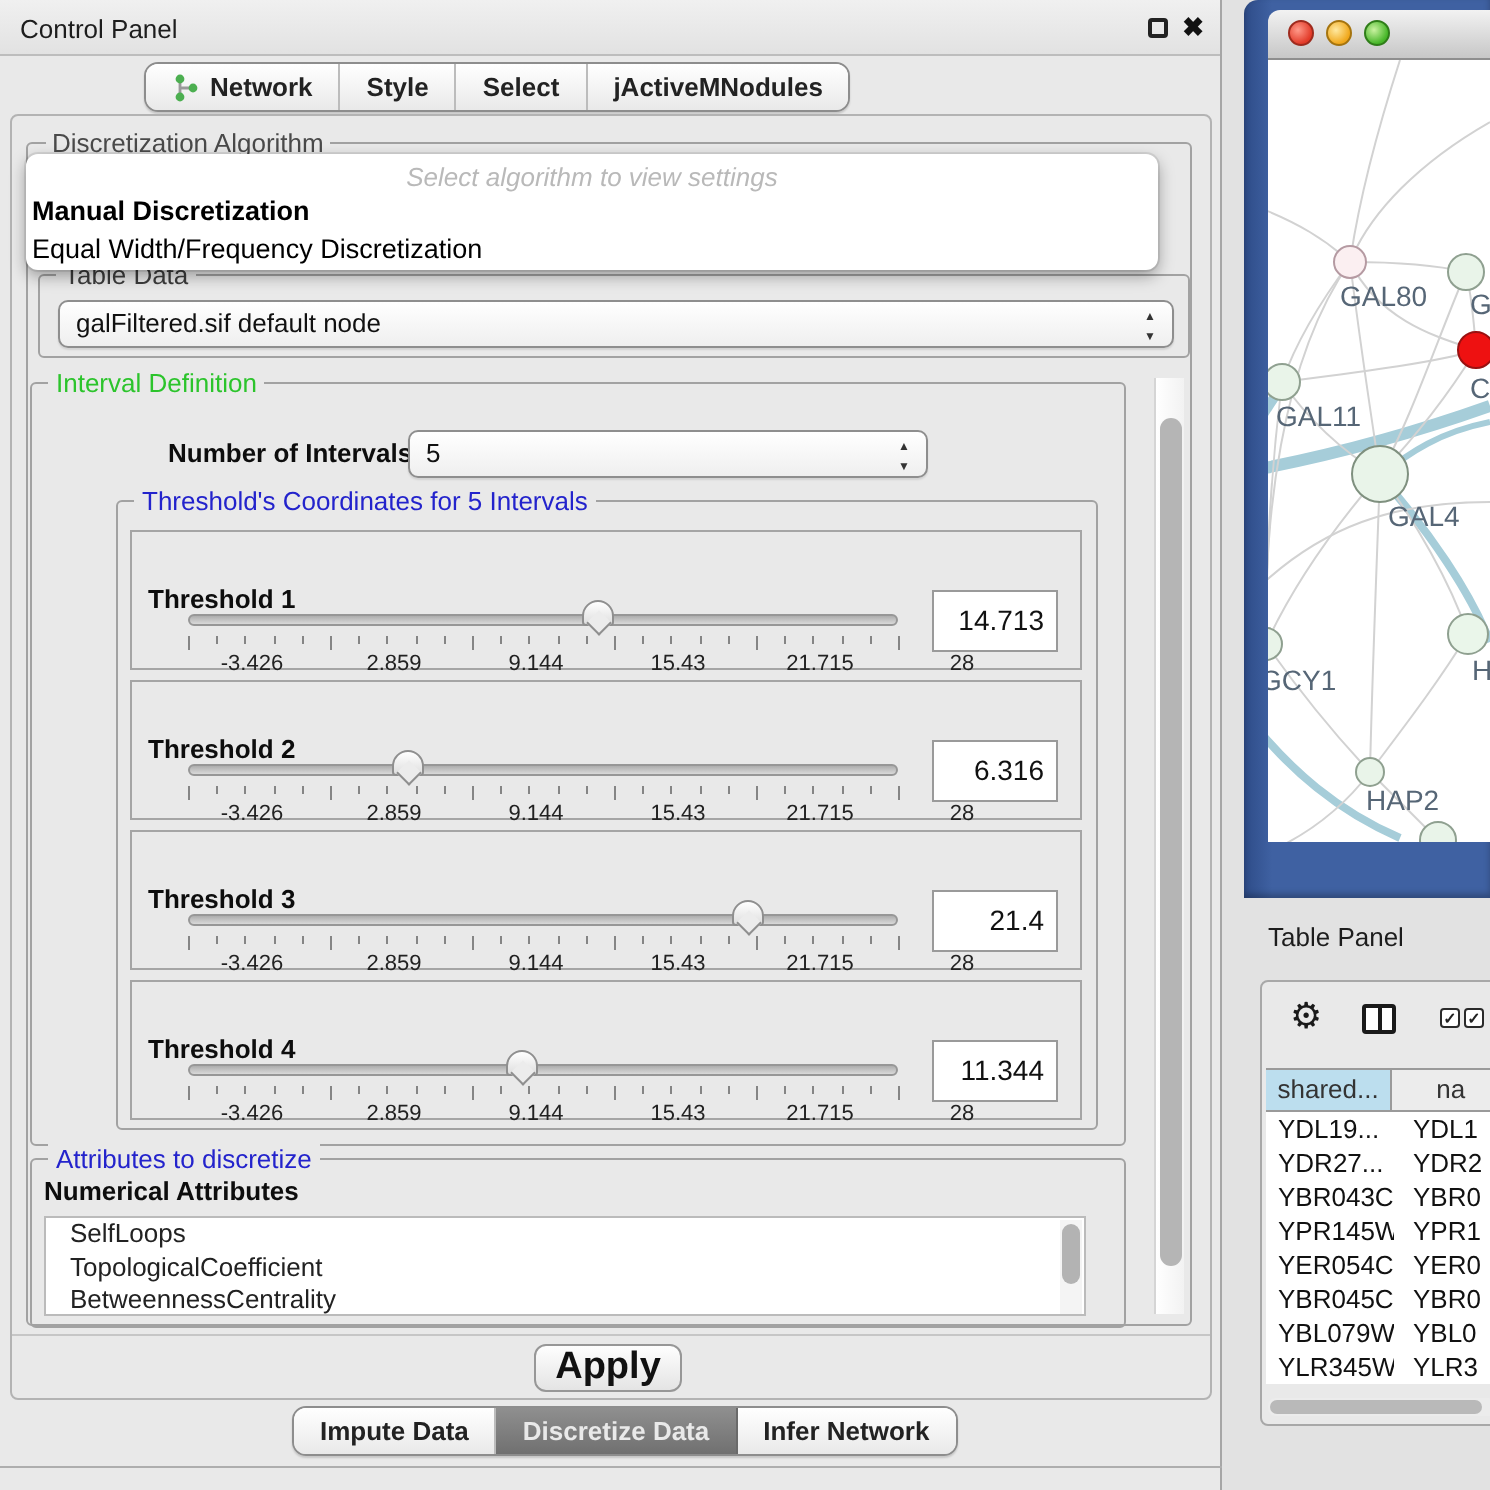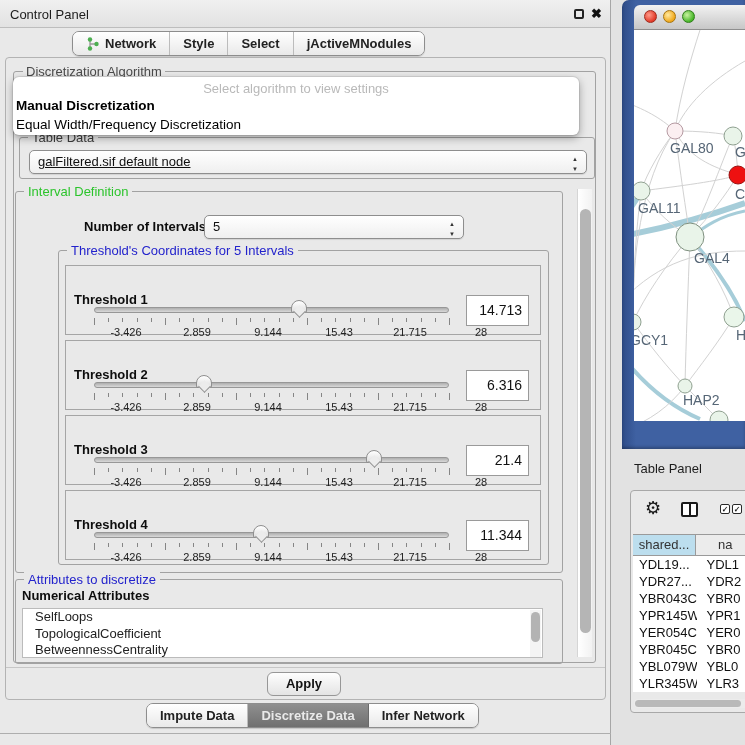--- a/index.html
+++ b/index.html
@@ -27,21 +27,21 @@
   .gt-green { color:#2cc42c; }
   .gt-blue  { color:#2323cc; }
   .gt-dark  { color:#3c3c3c; }
 
   
   .combo { position:absolute; height:24px; border:1px solid #8e8e8e; border-radius:5px; background:linear-gradient(#ffffff,#efefef); font-size:13px; color:#111; line-height:22px; padding-left:8px; box-shadow:0 1px 1px rgba(0,0,0,.1); }
   .combo .spin { position:absolute; right:6px; top:1px; width:10px; height:20px; font-size:6px; color:#333; line-height:1.6; text-align:center; padding-top:3px; }
 
   
   .popup { position:absolute; left:7px; top:19px; width:566px; height:58px; background:#fff; border-radius:6px; box-shadow:0 3px 8px rgba(0,0,0,.35), 0 0 0 1px rgba(0,0,0,.08); z-index:30; }
-  .popup-prompt { position:absolute; left:0; top:4px; width:100%; text-align:center; font-size:13px; color:#b9b9b9; }
+  .popup-prompt { position:absolute; left:0; top:4px; width:100%; text-align:center; font-size:13px; color:#b9b9b9;font-style:italic; }
   .popup-item { position:absolute; left:3px; font-size:13.5px; color:#000; white-space:nowrap; }
 
   
   .th-box { position:absolute; left:6px; width:476px; height:70px; border:1px solid #a5a5a5; background:#e9e9e9; }
   .th-label { position:absolute; left:8px; top:6px; font-size:13px; font-weight:bold; color:#0d0d0d;margin-top:20px; }
   .slider-area { position:absolute; left:28px; top:38px; width:355px; height:30px; }
   .track { position:absolute; left:0; top:3px; width:355px; height:6px; border-radius:3px; background:linear-gradient(#aeaeae,#d9d9d9); border:1px solid #979797; }
   .thumb { position:absolute; top:-4px; width:16px; height:13px; background:linear-gradient(#ffffff,#dedede); border:1px solid #8f8f8f; border-radius:8px 8px 2px 2px; z-index:2; }
   .thumb::after { content:""; position:absolute; left:3px; bottom:-4.4px; width:8px; height:8px; background:#ececec; border-right:1px solid #8f8f8f; border-bottom:1px solid #8f8f8f; transform:rotate(45deg); }
   .tick { position:absolute; top:14px; width:1px; background:#858585; }
@@ -54,21 +54,21 @@
   .attr-label { position:absolute; left:6px; top:8px; font-size:13px; font-weight:bold; color:#0d0d0d; }
   .attr-list { position:absolute; left:6px; top:28px; width:521px; height:50px; background:#fff; border:1px solid #bbb; overflow:hidden; }
   .attr-item { font-size:13px; color:#222; padding-left:12px; line-height:16.5px; white-space:nowrap; }
   .attr-scroll { position:absolute; right:1px; top:1px; width:11px; height:48px; background:#f4f4f4; }
   .attr-scroll .thumb2 { position:absolute; left:1px; top:2px; width:9px; height:30px; border-radius:5px; background:#b3b3b3; }
 
   .v-scrollbar { position:absolute; left:571px; top:131px; width:15px; height:468px; background:linear-gradient(to right,#ffffff,#f2f2f2); border-left:1px solid #d5d5d5; }
   .v-scrollbar .thumb2 { position:absolute; left:2px; top:20px; width:11px; height:424px; border-radius:6px; background:#b5b5b5; }
 
   .cp-sep { position:absolute; left:0px; top:609px; width:100%; height:1px; background:#c6c6c6; }
-  .apply-btn { position:absolute; left:261px; top:614px; width:74px; height:24px; border:1px solid #979797; border-radius:6px; background:linear-gradient(#fefefe,#e4e4e4); font-size:13px; font-weight:bold; color:#111; text-align:center; line-height:22px; }
+  .apply-btn { position:absolute; left:261px; top:614px; width:74px; height:24px; border:1px solid #979797; border-radius:6px; background:linear-gradient(#fefefe,#e4e4e4); font-size:19px; font-weight:bold; color:#111; text-align:center; line-height:22px; }
 
   .bottom-line { position:absolute; left:0; top:733px; width:611px; height:1px; background:#aeaeae; }
 
   
   .right-col { position:absolute; left:611px; top:0; width:134px; height:745px; background:#e2e2e2; }
   .net-frame { position:absolute; left:11px; top:0; width:123px; height:449px; background:linear-gradient(to right,#2e4c88,#3f61a2 14px); border-radius:7px 0 0 0; box-shadow:inset 0 -2px 3px rgba(0,0,0,.25); }
   .mac-bar { position:absolute; left:12px; top:5px; width:111px; height:25px; background:linear-gradient(#f2f2f2,#c7c7c7); border-bottom:1px solid #8e8e8e; border-radius:6px 0 0 0; }
   .light { position:absolute; top:5px; width:13px; height:13px; border-radius:50%; }
   .light.red    { left:10px; background:radial-gradient(circle at 4px 4px,#ff9a8a,#e23a28 70%); border:1px solid #9e2b1e; }
   .light.yellow { left:29px; background:radial-gradient(circle at 4px 4px,#ffe9a0,#f0a71a 70%); border:1px solid #a5740f; }
@@ -130,21 +130,21 @@
         </div>
       </div>
 
     <div class="cp-main">
 
       <div class="group" style="left:7px; top:13px; width:583px; height:592px;"></div>
       <div style="position:absolute; left:17px; top:6px; font-size:13px; color:#4a4a4a; background:#e9e9e9; padding:0 3px;">Discretization Algorithm</div>
 
       <div class="group" style="left:13px; top:79px; width:576px; height:42px;">
         <span class="group-title gt-dark">Table Data</span>
-        <div class="combo" style="left:9px; top:12px; width:558px;text-decoration:underline;">
+        <div class="combo" style="left:9px; top:12px; width:558px;">
           <span>galFiltered.sif default node</span>
           <span class="spin">▲<br>▼</span>
         </div>
       </div>
 
       <div class="group" style="left:9px; top:133px; width:548px; height:382px;">
         <span class="group-title gt-green">Interval Definition</span>
 
         <div style="position:absolute; left:68px; top:27px; font-size:13px; font-weight:bold; color:#0d0d0d;">Number of Intervals</div>
         <div class="combo" style="left:188px; top:23px; width:260px;">

